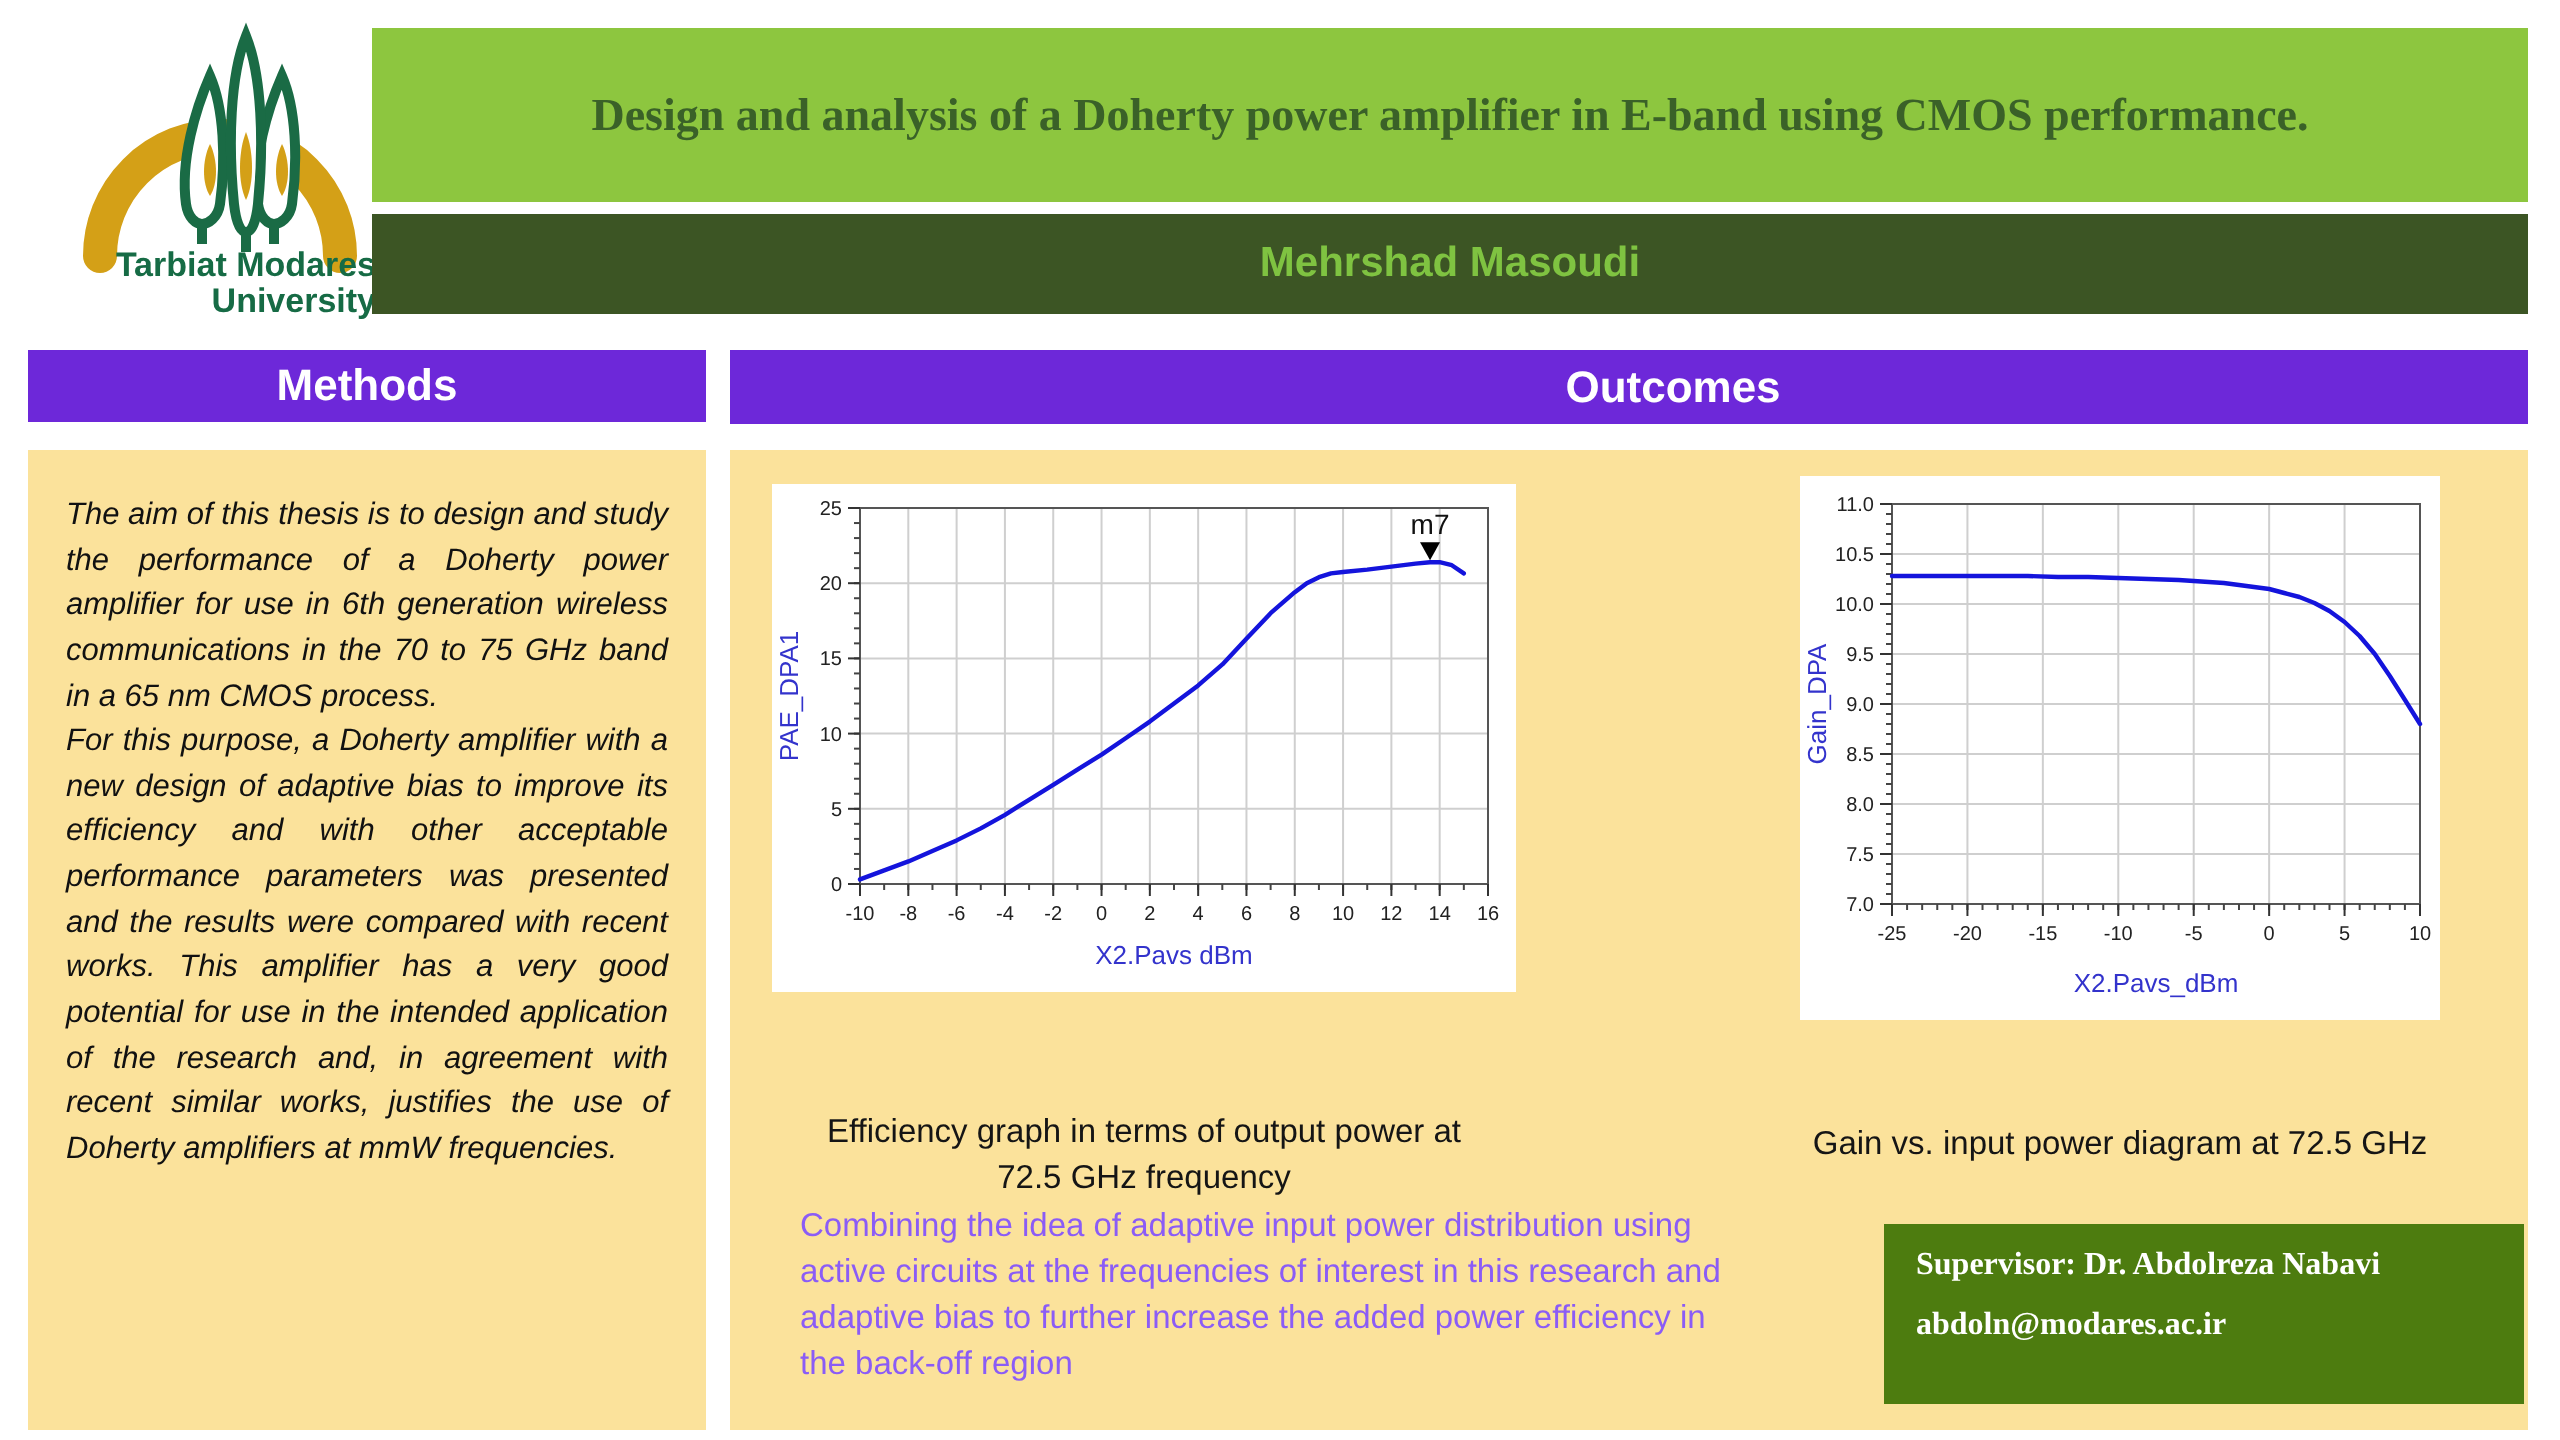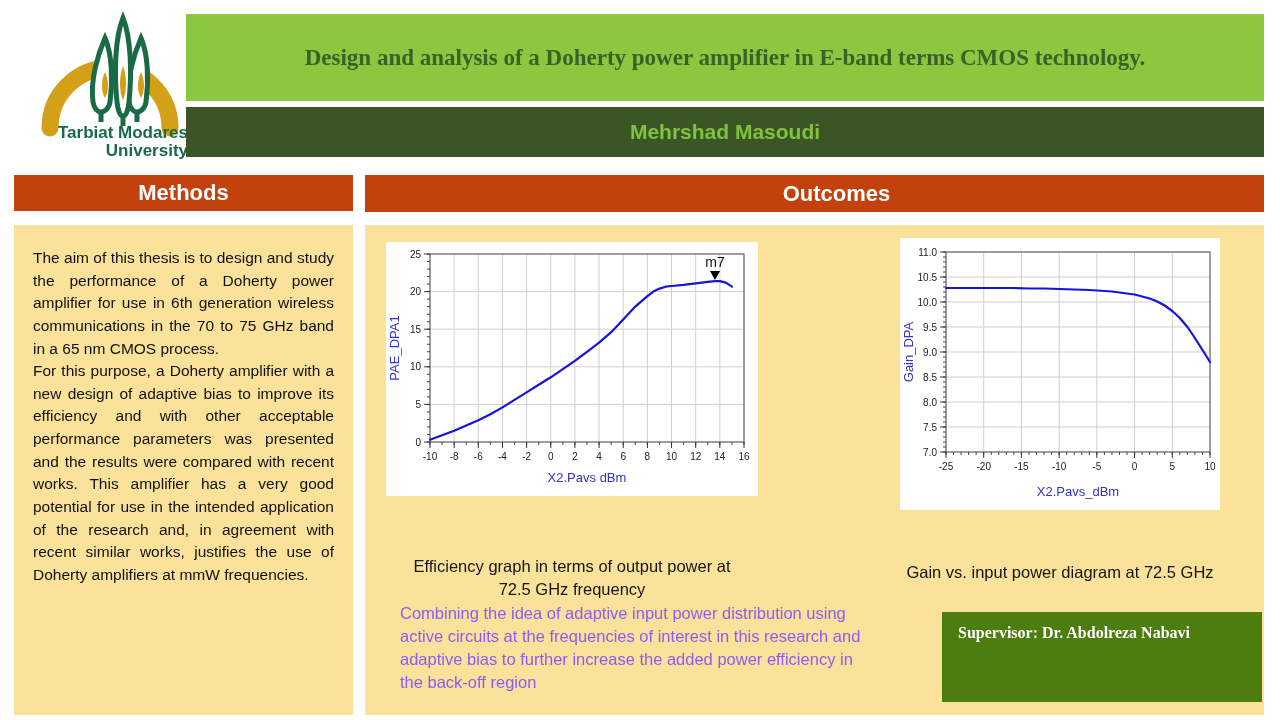--- a/index.html
+++ b/index.html
@@ -16,30 +16,30 @@
   
   .title-banner { position:absolute; left:186px; top:14px; width:1078px; height:87px;
                   background:#8DC63F; display:flex; align-items:center; justify-content:center; }
   .title-banner .title-text { font-family:"Liberation Serif", serif; font-weight:bold;
                   font-size:23px; color:#3A6128; text-align:center; padding:0 40px; line-height:1.35; }
   .author-banner { position:absolute; left:186px; top:107px; width:1078px; height:50px;
                   background:#3C5524; display:flex; align-items:center; justify-content:center; }
   .author-banner .author-text { font-weight:bold; font-size:21px; color:#7FC341; }
 
   
-  .section-header { position:absolute; background:#c2410c; color:#ffffff; font-weight:bold;
+  .section-header { position:absolute; background:#6d28d9; color:#ffffff; font-weight:bold;
                   font-size:22px; display:flex; align-items:center; justify-content:center; }
   .methods-header { left:14px; top:175px; width:339px; height:36px; }
   .outcomes-header { left:365px; top:175px; width:899px; height:37px;padding-left:44px; }
 
   
   .panel { position:absolute; top:225px; height:490px; background:#FBE29B; }
   .methods-panel { left:14px; width:339px; padding:22px 19px; }
   .outcomes-panel { left:365px; width:899px; }
-  .methods-panel p { font-size:15.5px; color:#111111; text-align:justify; line-height:1.46; }
+  .methods-panel p { font-size:15.5px; color:#111111; text-align:justify; line-height:1.46;font-style:italic; }
 
   
   .chart-box { position:absolute; background:#ffffff; }
   .chart1-box { left:386px; top:242px; width:372px; height:254px; }
   .chart2-box { left:900px; top:238px; width:320px; height:272px; }
 
   
   .caption { position:absolute; color:#151515; font-size:16.5px; text-align:center; line-height:1.4;margin-top:27px; }
   .caption-1 { left:380px; top:528px; width:384px; }
   .caption-2 { left:890px; top:534px; width:340px; }
@@ -79,21 +79,21 @@
         <path d="M73 102 L73 112 M95 106 L95 116 M109 102 L109 112" stroke="#1A6B45" stroke-width="5" fill="none"></path>
       </g>
     </svg>
     <div class="logo-text">
       <div>Tarbiat Modares</div>
       <div>University</div>
     </div>
   </div>
 
   <div class="title-banner">
-    <div class="title-text">Design and analysis of a Doherty power amplifier in E-band terms CMOS technology.</div>
+    <div class="title-text">Design and analysis of a Doherty power amplifier in E-band using CMOS performance.</div>
   </div>
 
   <div class="author-banner">
     <div class="author-text">Mehrshad Masoudi</div>
   </div>
 
   <div class="section-header methods-header">
     <span>Methods</span>
   </div>
   <div class="section-header outcomes-header">
@@ -371,15 +371,16 @@
   <div class="caption caption-1">
     <div>Efficiency graph in terms of output power at</div>
     <div>72.5 GHz frequency</div>
   </div>
   <div class="caption caption-2">Gain vs. input power diagram at 72.5 GHz</div>
 
   <div class="combining-text">Combining the idea of adaptive input power distribution using active circuits at the frequencies of interest in this research and adaptive bias to further increase the added power efficiency in the back-off region</div>
 
   <div class="supervisor-box">
     <div class="sup-line">Supervisor: Dr. Abdolreza Nabavi</div>
+    <div class="sup-line">abdoln@modares.ac.ir</div>
   </div>
 
 </div>
 
 </body></html>

